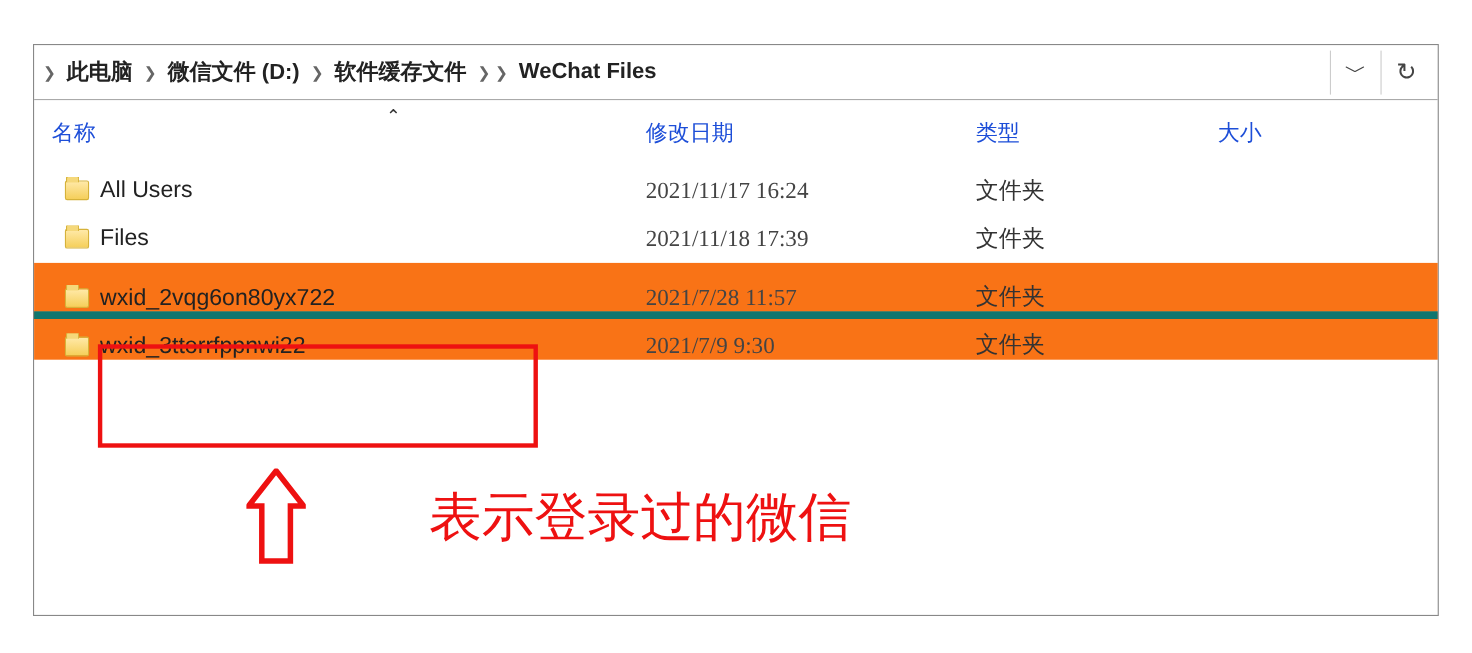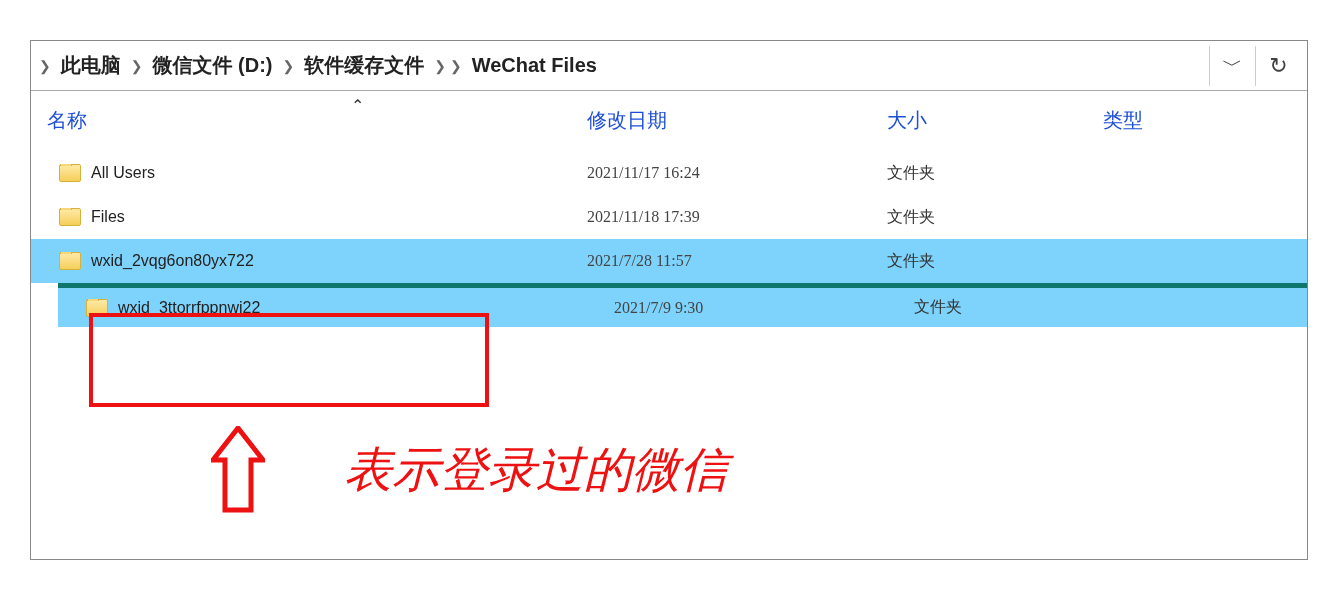--- a/index.html
+++ b/index.html
@@ -78,25 +78,25 @@
       color: #333;
       font-size: 16px;
     }
 
     
     .files { position: relative; }
     .row {
       display: flex;
       align-items: center;
       height: 44px;
-      font-size: 16px;
+      font-size: 21px;
       color: #222;
     }
-    .row.selected { background: #7dd3fc; }
-    .row.selected + .row.selected { border-top: 5px solid #0f766e; margin-left: 27px; }
+    .row.selected { background: #f97316; align-items: flex-end; }
+    .row.selected + .row.selected { border-top: 7px solid #0f766e; }
     .cell { padding: 0 16px; overflow: hidden; white-space: nowrap; text-overflow: ellipsis; }
     .cell.name { width: 540px; display: flex; align-items: center; gap: 10px; padding-left: 28px; }
     .cell.date { width: 300px; color: #444; font-family: Liberation Serif, serif; }
     .cell.type { width: 220px; color: #333; }
     .cell.size { flex: 1; }
     .folder-icon {
       width: 22px;
       height: 18px;
       display: inline-block;
       background: linear-gradient(#ffe9a8, #f5cf5a);
@@ -121,26 +121,25 @@
       border: 4px solid #e11;
       left: 58px;
       top: 272px;
       width: 400px;
       height: 94px;
       pointer-events: none;
     }
     
     .arrow-wrap {
       position: absolute;
-      left: 180px;
+      left: 193px;
       top: 385px;
       display: flex;
       align-items: center;
-      gap: 79px;
-      font-style: italic;
+      gap: 112px;
     }
     .red-arrow {
       width: 54px;
       height: 88px;
       position: relative;
     }
     .red-arrow svg { width: 100%; height: 100%; }
     .red-label {
       font-size: 48px;
       color: #e11;
@@ -170,22 +169,22 @@
     <span class="addr-btn refresh">
       <span>↻</span>
     </span>
   </div>
 
   <span class="sort-caret">⌃</span>
 
   <div class="columns">
     <div class="col col-name">名称</div>
     <div class="col col-date">修改日期</div>
+    <div class="col col-type">类型</div>
     <div class="col col-size">大小</div>
-    <div class="col col-type">类型</div>
   </div>
 
   <div class="files">
     <div class="row">
       <div class="cell name">
         <span class="folder-icon"></span>
         <span>All Users</span>
       </div>
       <div class="cell date">2021/11/17 16:24</div>
       <div class="cell type">文件夹</div>

